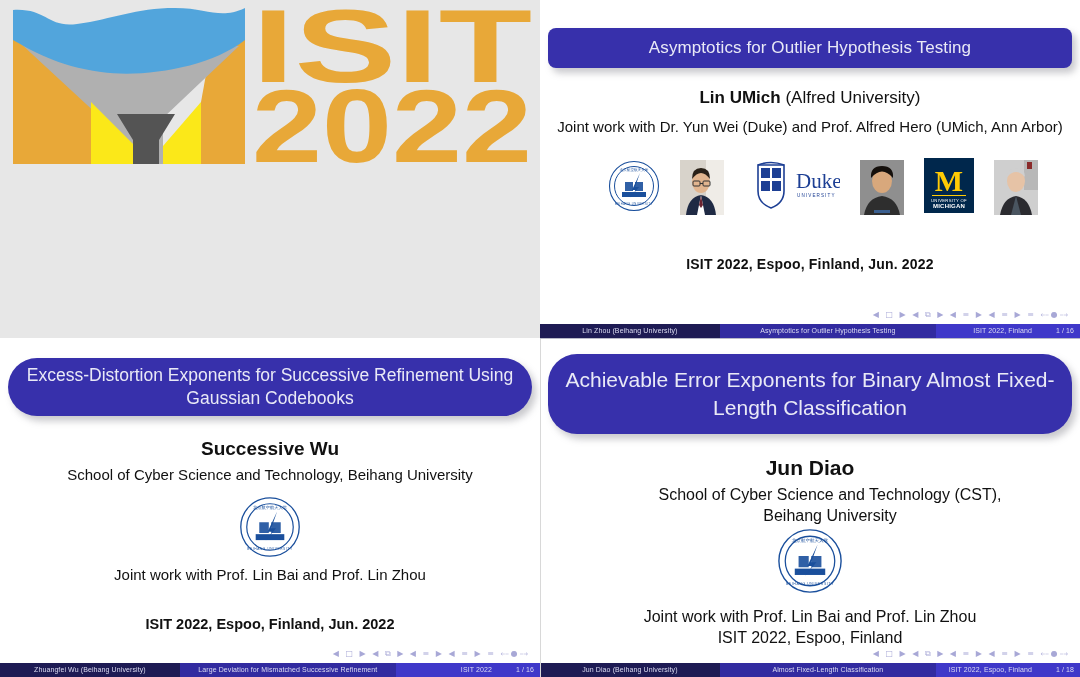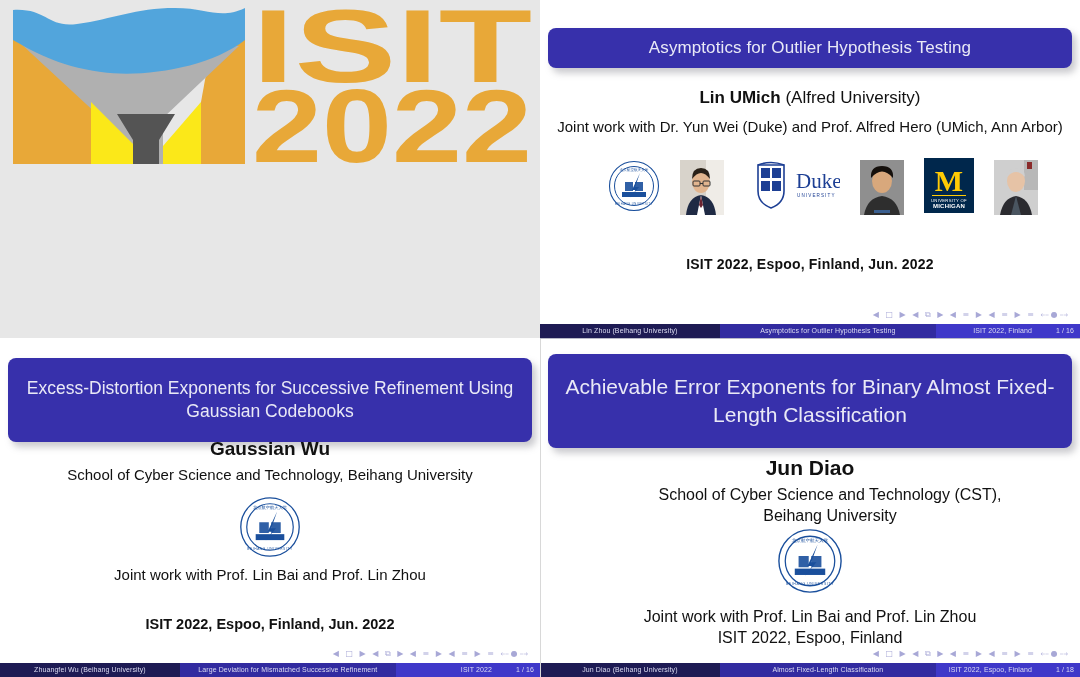--- a/index.html
+++ b/index.html
@@ -148,21 +148,22 @@
     color: #111;
     letter-spacing: 0.2px;
   }
 
   
   .q3 .titlebar, .q4 .titlebar {
     left: 8px; right: 8px; top: 20px;
     min-height: 56px;
     font-size: 17.5px;
     line-height: 23px;
-    padding: 19px 14px;
+    padding: 6px 14px;
+    border-radius: 29px;
   }
   .q4 .titlebar {
     left: 8px; right: 8px; top: 16px;
     min-height: 80px;
     font-size: 21px;
     line-height: 28px;
   }
   .ctr {
     position: absolute;
     left: 0; right: 0;
@@ -373,21 +374,21 @@
       </div>
     </div>
   </div>
 
   <div class="panel">
     <div class="slide q3">
       <div class="slide-body">
 
         <div class="titlebar">Excess-Distortion Exponents for Successive Refinement Using Gaussian Codebooks</div>
 
-        <div class="ctr name">Gaussian Wu</div>
+        <div class="ctr name">Successive Wu</div>
         <div class="ctr affil">School of Cyber Science and Technology, Beihang University</div>
 
         <div class="ctr seal">
           <span>
             <svg width="62" height="62" viewBox="0 0 52 52">
               <circle cx="26" cy="26" r="24.5" fill="#fff" stroke="#1a4f9c" stroke-width="1.1"></circle>
               <circle cx="26" cy="26" r="19.5" fill="#fff" stroke="#1a4f9c" stroke-width="1"></circle>
               <path d="M14 32 h24 v5 h-24 z" fill="#1a4f9c"></path>
               <path d="M17 22 h8 v9 h-8 z M27 22 h8 v9 h-8 z" fill="#1a4f9c" opacity="0.9"></path>
               <path d="M32 13 L24 30 L28 30 L22 38 L31 27 L27 27 Z" fill="#1a4f9c"></path>

